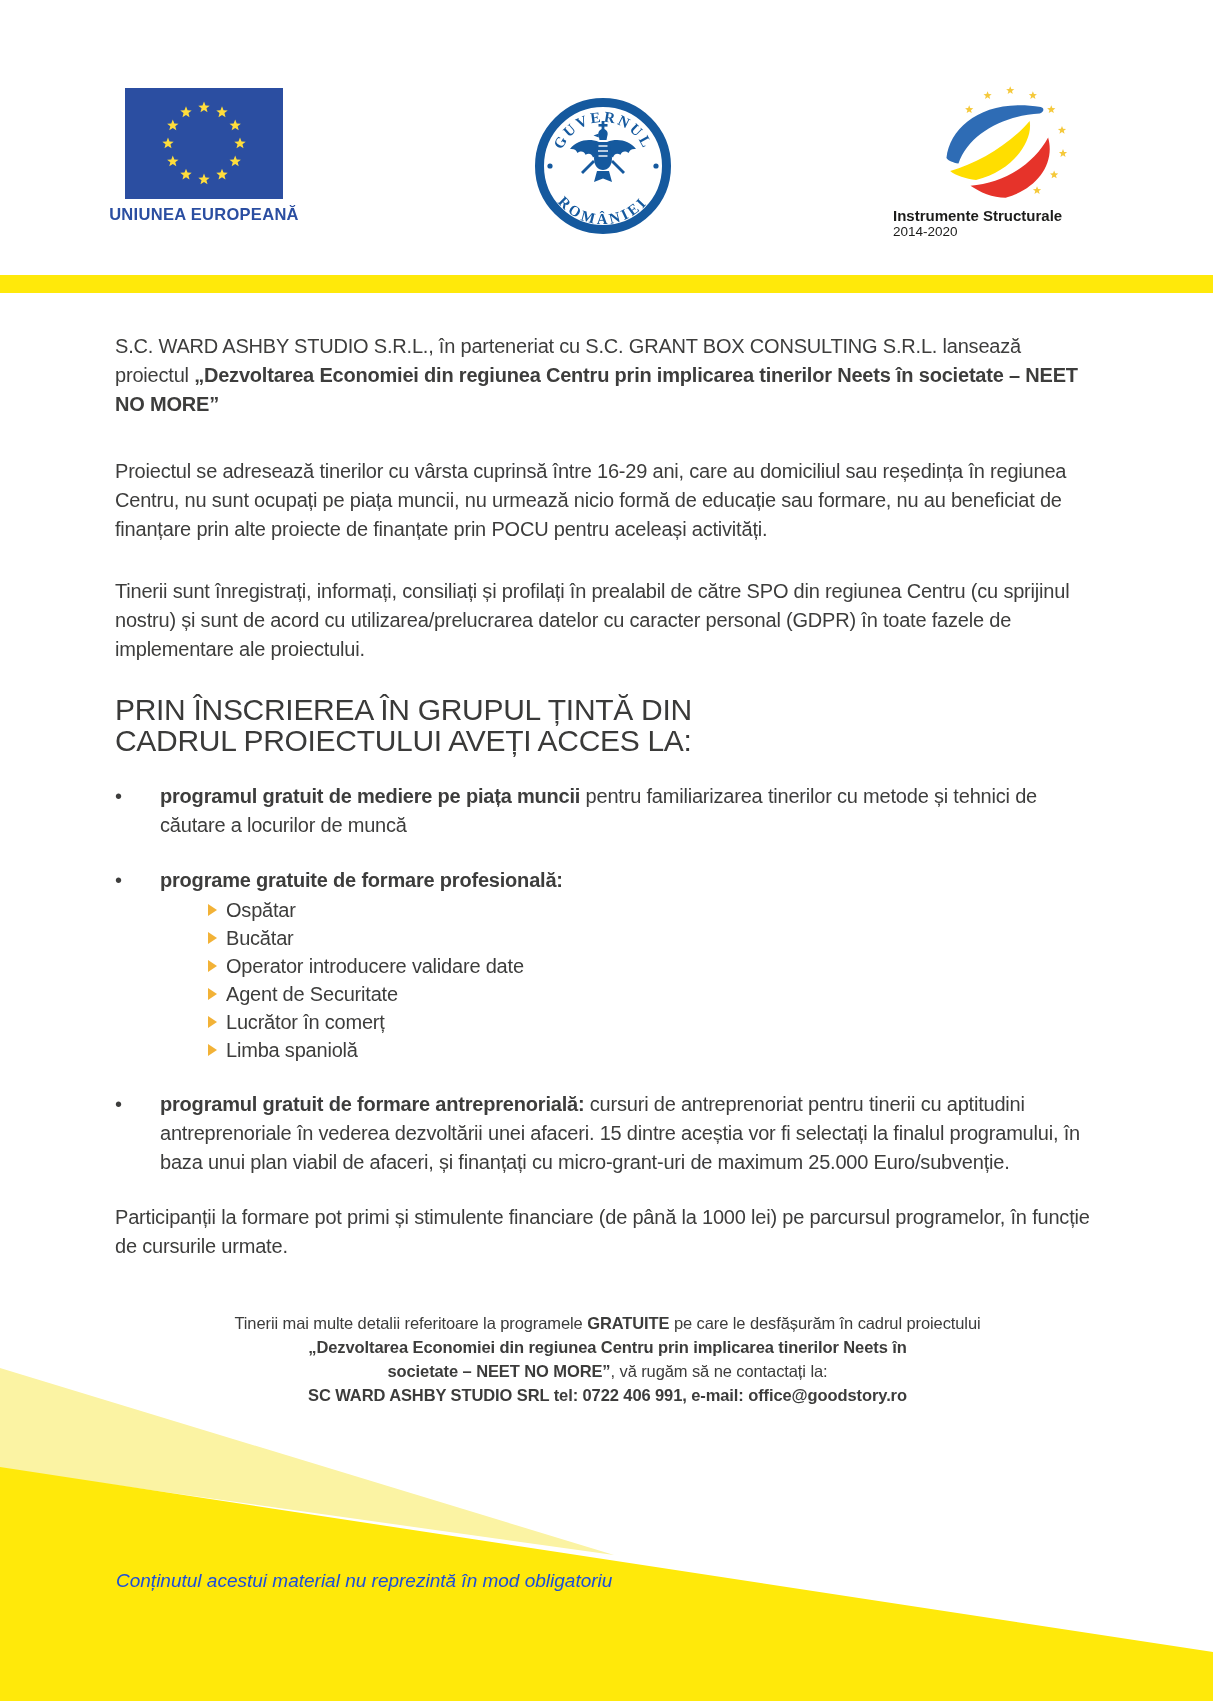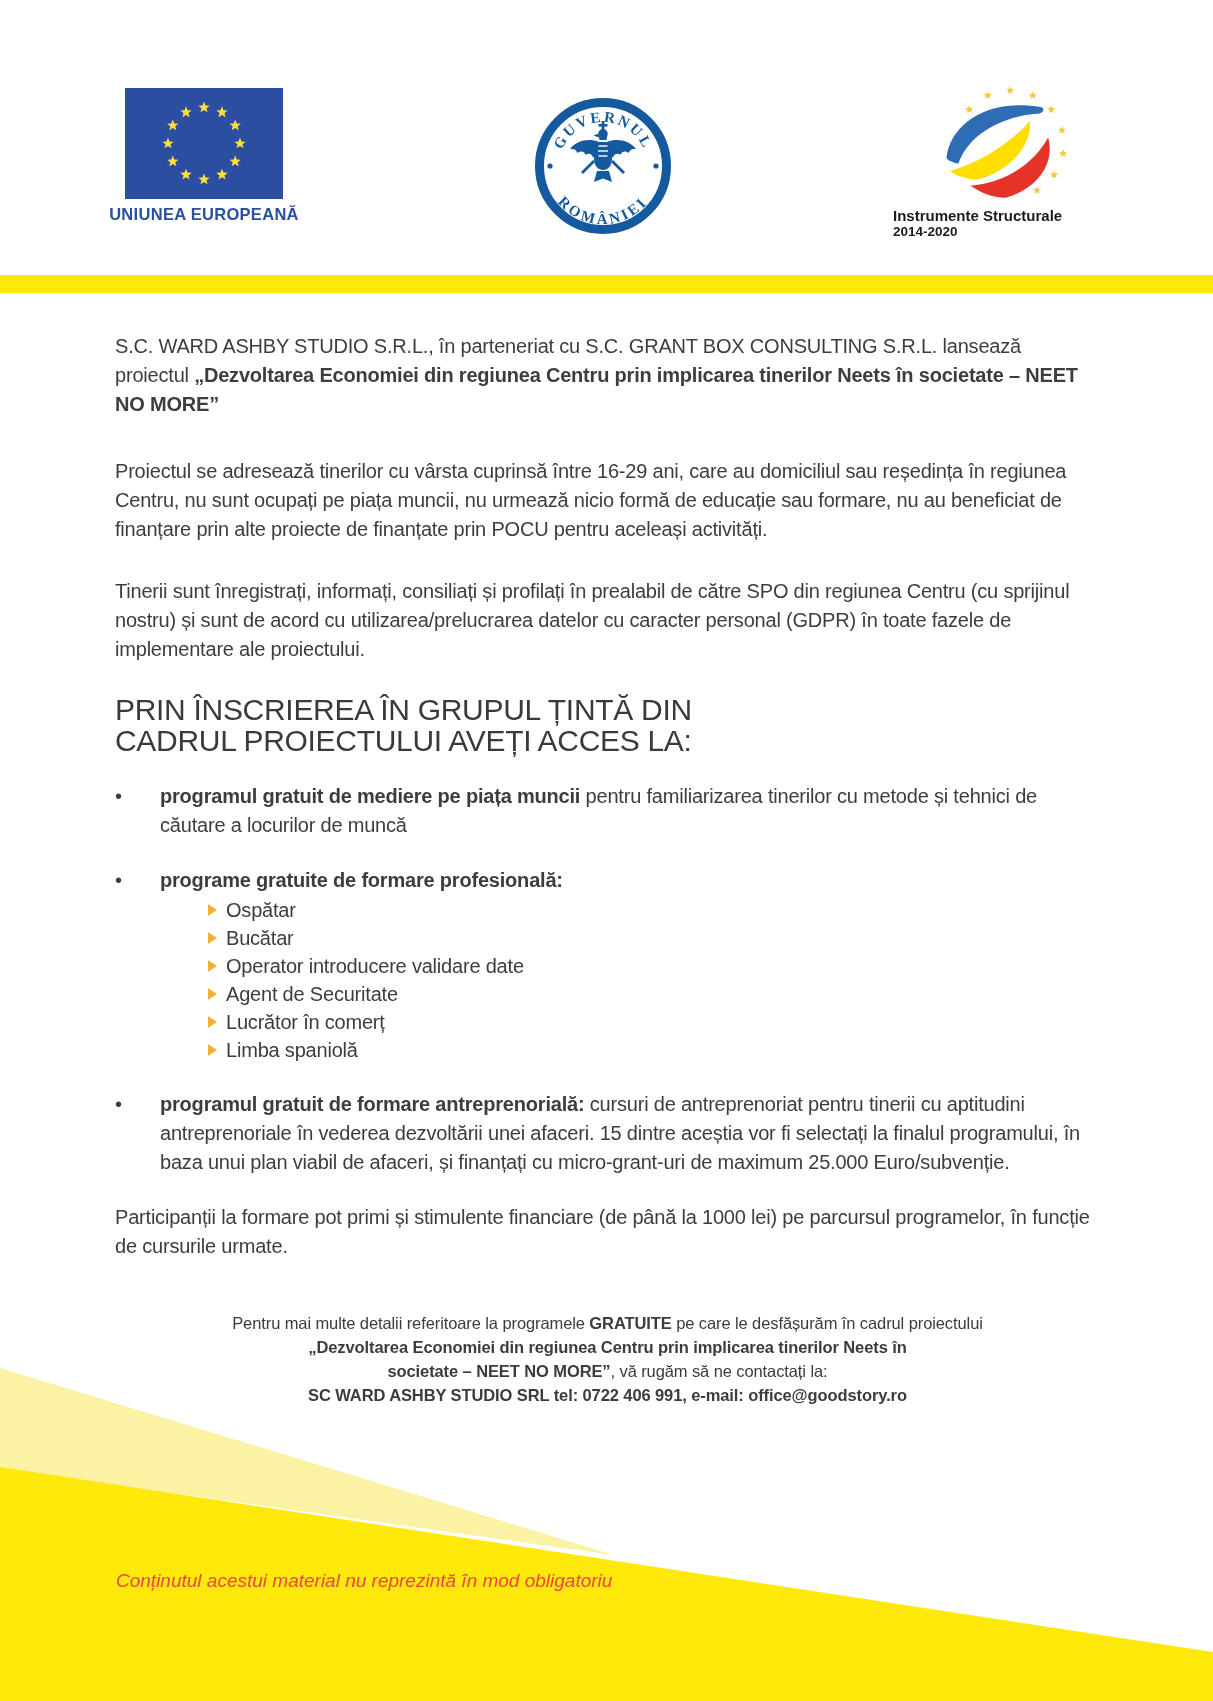--- a/index.html
+++ b/index.html
@@ -9,21 +9,21 @@
     overflow:hidden; font-family:"Liberation Sans", sans-serif; color:#3d3d3c;
   }
   
   .logo-row > div { position:absolute; }
   .eu-logo { left:104px; top:88px; width:200px; text-align:center; }
   .eu-flag { display:block; margin:0 auto; }
   .eu-label { margin-top:6px; color:#2B4EA1; font-size:16.5px; font-weight:bold; letter-spacing:0.3px; }
   .gov-logo { left:533px; top:96px; width:140px; height:140px; }
   .is-logo { left:893px; top:84px; width:240px; text-align:left; }
   .is-line1 { font-size:15px; font-weight:bold; color:#1c1c1a; margin-top:1px; }
-  .is-line2 { font-size:13.5px; font-weight:bold; color:#1c1c1a; }
+  .is-line2 { font-size:13.5px; font-weight:normal; color:#1c1c1a; }
   
   .yellow-bar { position:absolute; left:0; top:275px; width:100%; height:18px; background:#FFE90A; }
   
   .content {
     position:absolute; left:115px; top:332px; width:985px; z-index:2;
     font-size:20px; line-height:29px; letter-spacing:-0.2px;
   }
   .para { margin-bottom:14px; }
   .para-intro { margin-bottom:38px; }
   .para-2 { margin-bottom:33px; }
@@ -37,21 +37,21 @@
   .course { display:flex; align-items:center; height:28px; }
   .tri {
     width:0; height:0; margin-right:9px; flex:none;
     border-left:9px solid #F2B237; border-top:6px solid transparent; border-bottom:6px solid transparent;
   }
   .contact { margin-top:50px; text-align:center; font-size:16.5px; line-height:24px; letter-spacing:-0.1px; color:#3c3c3b; }
   
   .footer-art { position:absolute; left:0; bottom:0; width:1213px; height:341px; z-index:1; display:block; }
   .disclaimer {
     position:absolute; left:116px; top:1566px; z-index:3;
-    font-style:italic; font-size:19px; line-height:30px; color:#ef4444;
+    font-style:italic; font-size:19px; line-height:30px; color:#1d4ed8;
   }
   strong { font-weight:bold; }
 </style>
 </head>
 <body>
 
 <div class="page">
 
   <div class="logo-row">
 
@@ -230,21 +230,21 @@
     </div>
 
     <div class="bullet">
       <span class="dot">•</span>
       <div class="bullet-body"><strong>programul gratuit de formare antreprenorială:</strong><span> cursuri de antreprenoriat pentru tinerii cu aptitudini antreprenoriale în vederea dezvoltării unei afaceri. 15 dintre aceștia vor fi selectați la finalul programului, în baza unui plan viabil de afaceri, și finanțați cu micro-grant-uri de maximum 25.000 Euro/subvenție.</span></div>
     </div>
 
     <p class="para">Participanții la formare pot primi și stimulente financiare (de până la 1000 lei) pe parcursul programelor, în funcție de cursurile urmate.</p>
 
     <div class="contact">
-      <div><span>Pentru mai multe detalii referitoare la programele </span><strong>GRATUITE</strong><span> pe care le desfășurăm în cadrul proiectului</span></div>
+      <div><span>Tinerii mai multe detalii referitoare la programele </span><strong>GRATUITE</strong><span> pe care le desfășurăm în cadrul proiectului</span></div>
       <div><strong>„Dezvoltarea Economiei din regiunea Centru prin implicarea tinerilor Neets în</strong></div>
       <div><strong>societate – NEET NO MORE”</strong><span>, vă rugăm să ne contactați la:</span></div>
       <div><strong>SC WARD ASHBY STUDIO SRL tel: 0722 406 991, e-mail: office@goodstory.ro</strong></div>
     </div>
   </div>
 
   <svg class="footer-art" width="1213" height="341" viewBox="0 0 1213 341" preserveAspectRatio="none">
     <polygon points="0,8 614,195 0,109" fill="#FBF3A3"></polygon>
     <polygon points="0,107 1213,292 1213,341 0,341" fill="#FFE90A"></polygon>
   </svg>

